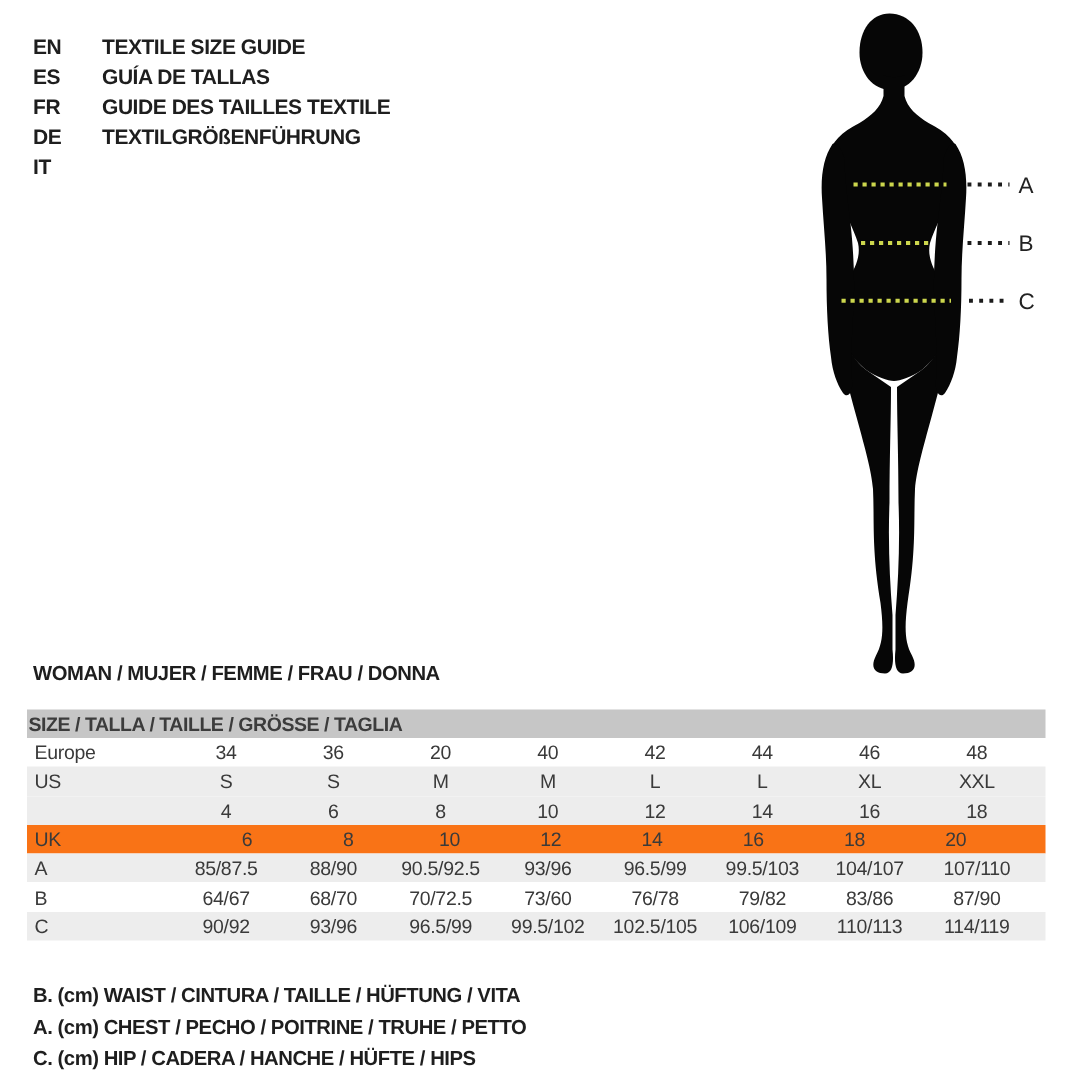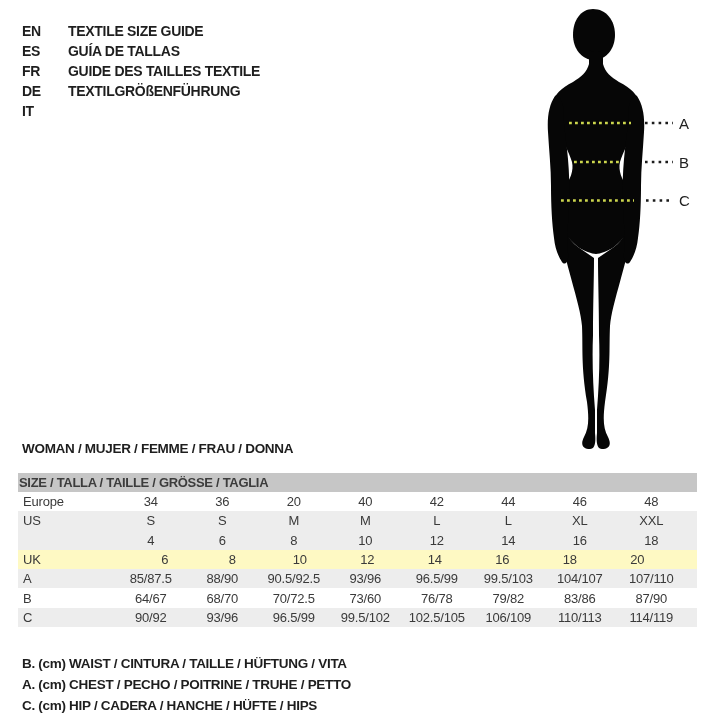--- a/index.html
+++ b/index.html
@@ -123,21 +123,21 @@
     <span class="cell">6</span>
     <span class="cell">8</span>
     <span class="cell">10</span>
     <span class="cell">12</span>
     <span class="cell">14</span>
     <span class="cell">16</span>
     <span class="cell">18</span>
     <span></span>
   </div>
 
-  <div class="table-row" style="background: #fef9c3; gap: 32px;">
+  <div class="table-row" style="background: #f97316; gap: 32px;">
     <span class="row-label">UK</span>
     <span class="cell">6</span>
     <span class="cell">8</span>
     <span class="cell">10</span>
     <span class="cell">12</span>
     <span class="cell">14</span>
     <span class="cell">16</span>
     <span class="cell">18</span>
     <span class="cell">20</span>
     <span></span>

